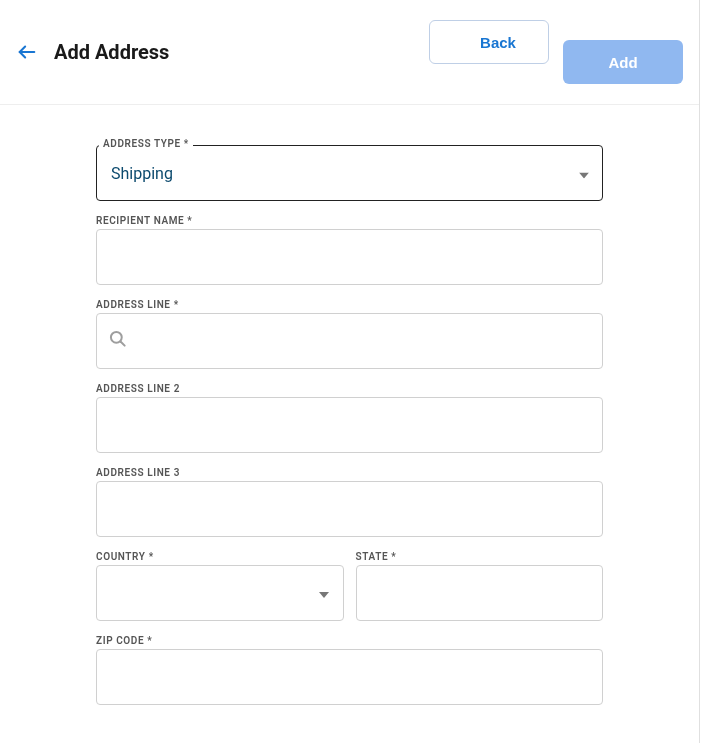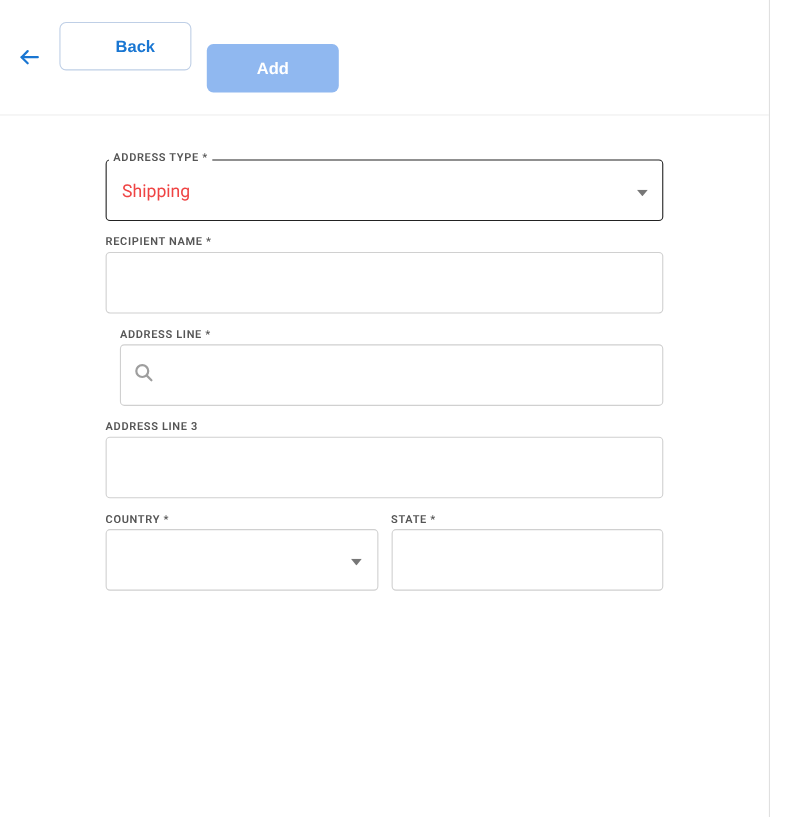--- a/index.html
+++ b/index.html
@@ -103,37 +103,36 @@
     .select-wrap {
       position: relative;
     }
     .select-value {
       width: 100%;
       height: 56px;
       border: 1.5px solid #222;
       border-radius: 4px;
       padding: 0 14px;
       font-size: 16px;
-      color: #ef4444;
+      color: #0c4a6e;
       background: #fff;
       display: flex;
       align-items: center;
       cursor: pointer;
     }
     .select-caret {
       position: absolute;
       right: 14px;
       top: 50%;
       transform: translateY(-50%);
       color: #777;
       pointer-events: none;
     }
     .input-with-icon {
       position: relative;
-      margin-left: 13px;
     }
     .input-with-icon .input { padding-left: 44px; }
     .search-inside {
       position: absolute;
       left: 12px;
       top: 50%;
       transform: translateY(-50%);
       color: #9e9e9e;
     }
     .row { display: flex; gap: 12px; margin-bottom: 28px;}
@@ -158,20 +157,21 @@
 <body>
 
 <div class="page">
   <div class="header">
     <span class="back-arrow">
       <svg width="22" height="22" viewBox="0 0 24 24" fill="none" stroke="currentColor" stroke-width="2.2" stroke-linecap="round" stroke-linejoin="round">
           <line x1="20" y1="12" x2="4" y2="12"></line>
           <polyline points="10 18 4 12 10 6"></polyline>
         </svg>
     </span>
+    <div class="title">Add Address</div>
     <div class="actions">
       <button class="btn btn-outline">Back</button>
       <button class="btn btn-primary">Add</button>
     </div>
   </div>
 
   <div class="form-wrap">
 
     <div class="field select-wrap">
       <span class="field-label">ADDRESS TYPE *</span>
@@ -192,20 +192,24 @@
       <span class="field-label-floating">ADDRESS LINE *</span>
       <span class="search-inside">
         <svg width="20" height="20" viewBox="0 0 24 24" fill="none" stroke="currentColor" stroke-width="2.4" stroke-linecap="round">
             <circle cx="10" cy="10" r="6.5"></circle>
             <line x1="20" y1="20" x2="15" y2="15"></line>
           </svg>
       </span>
       <input class="input" value="" style="">
     </div>
 
+    <div class="field">
+      <span class="field-label-floating">ADDRESS LINE 2</span>
+      <input class="input" value="" style="">
+    </div>
 
     <div class="field">
       <span class="field-label-floating">ADDRESS LINE 3</span>
       <input class="input" value="" style="">
     </div>
 
     <div class="row">
       <div class="field grow" style="position:relative;">
         <span class="field-label-floating">COUNTRY *</span>
         <div class="plain-select">
@@ -217,16 +221,20 @@
           </span>
         </div>
       </div>
       <div class="field grow">
         <span class="field-label-floating">STATE *</span>
         <input class="input" value="" style="">
       </div>
     </div>
 
     <div class="row">
+      <div class="field" style="flex:1">
+        <span class="field-label-floating">ZIP CODE *</span>
+        <input class="input" value="" style="">
+      </div>
     </div>
 
   </div>
 </div>
 
 </body></html>

